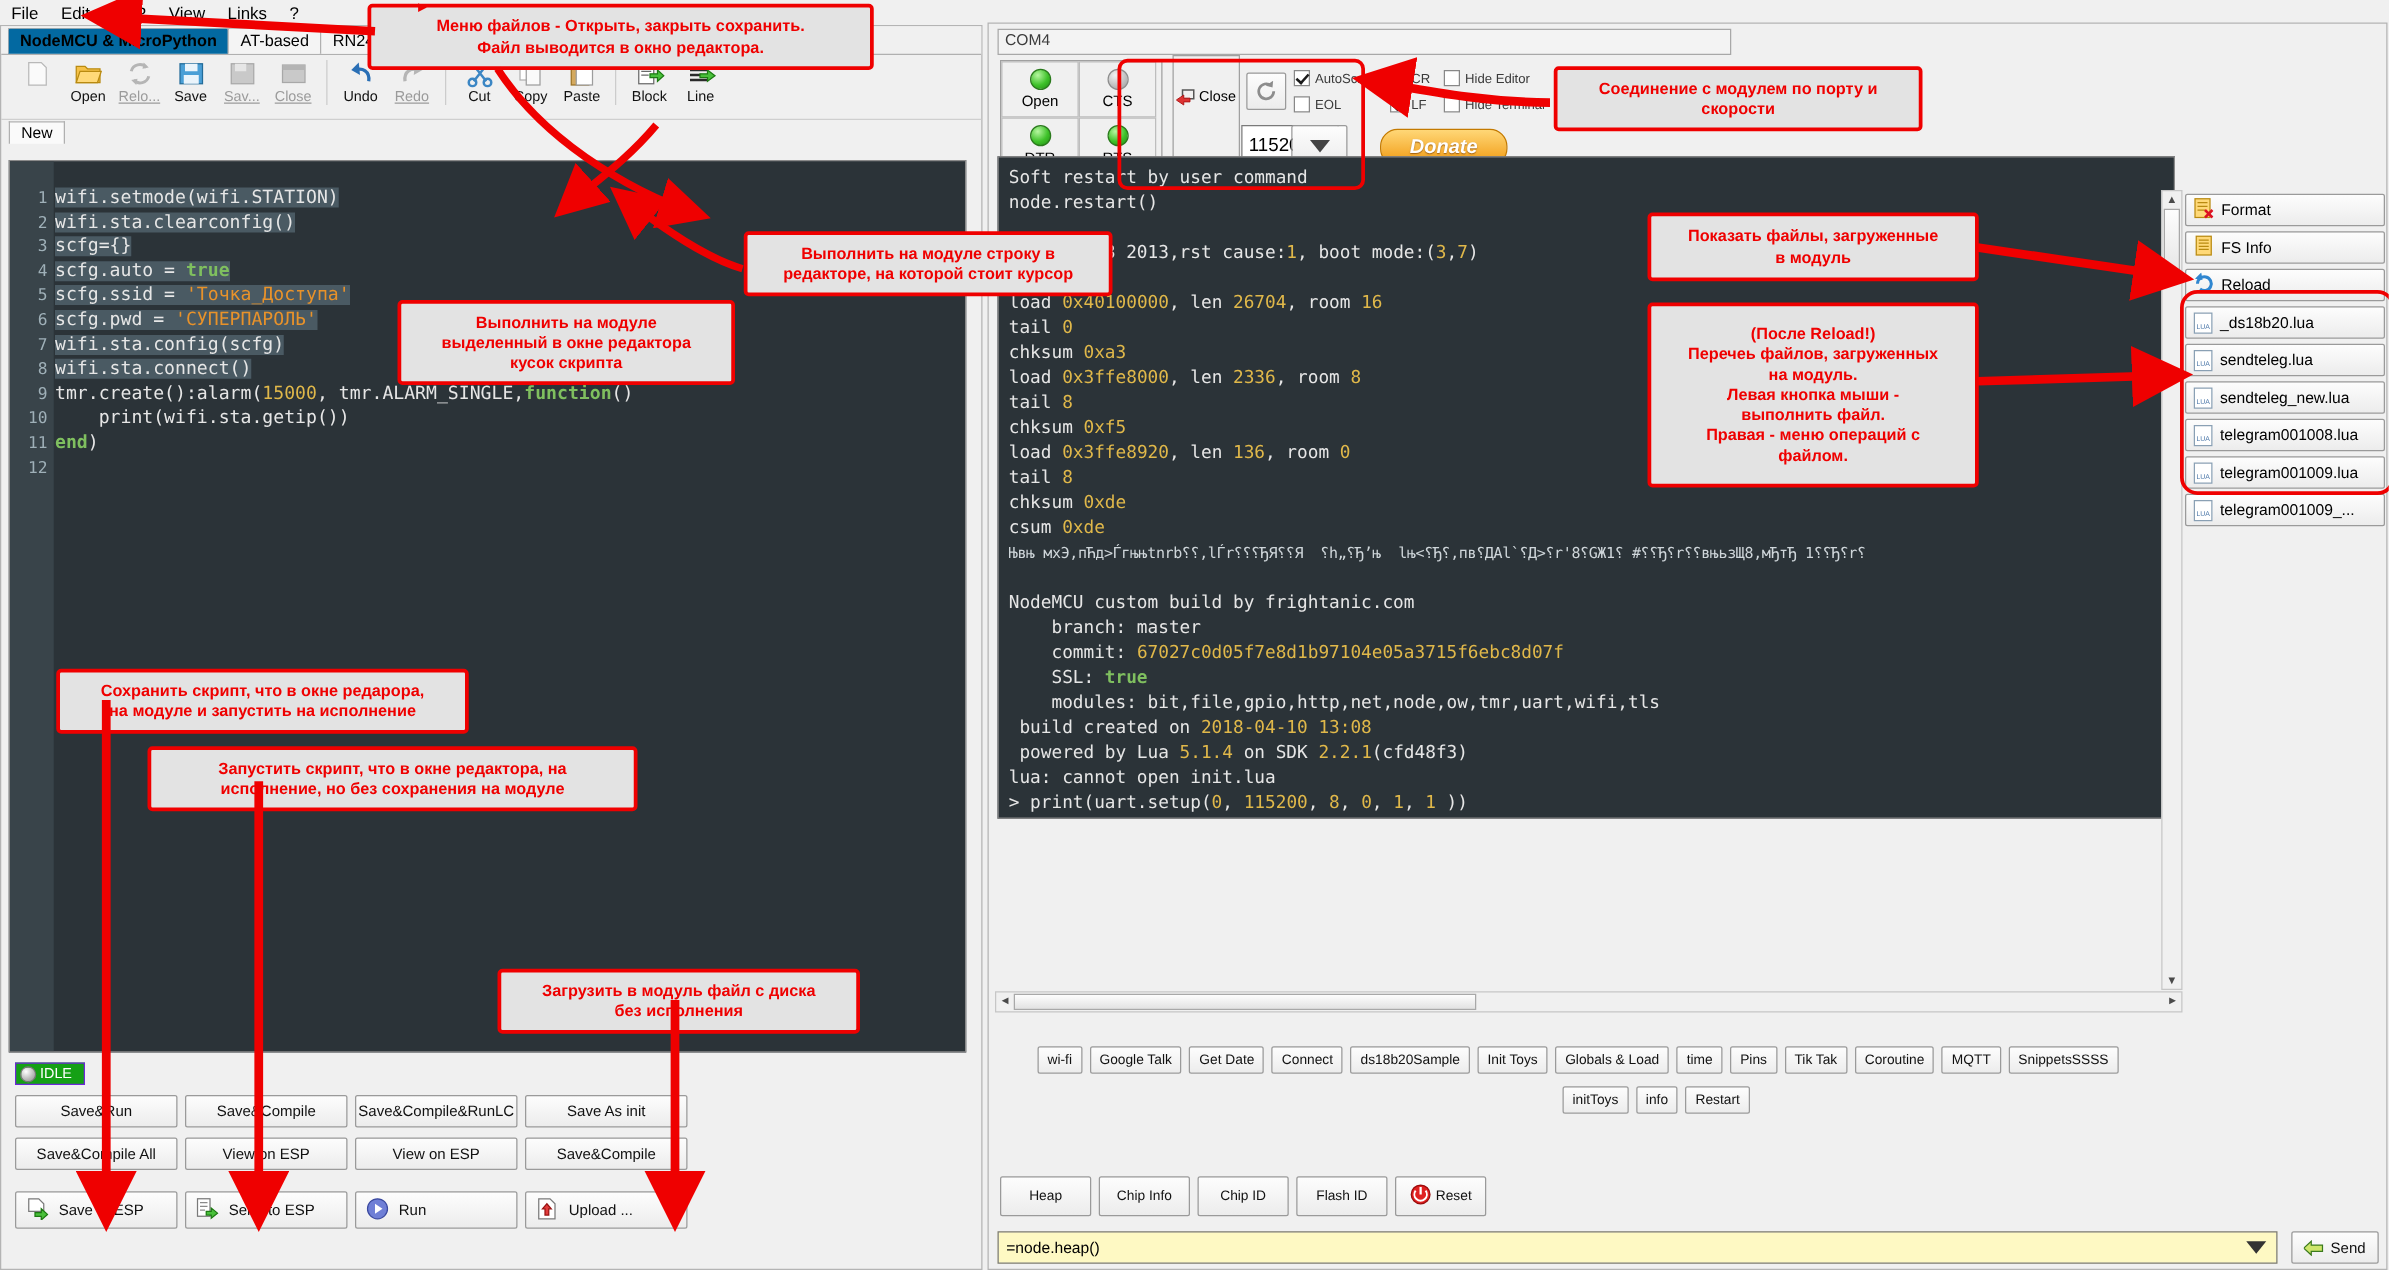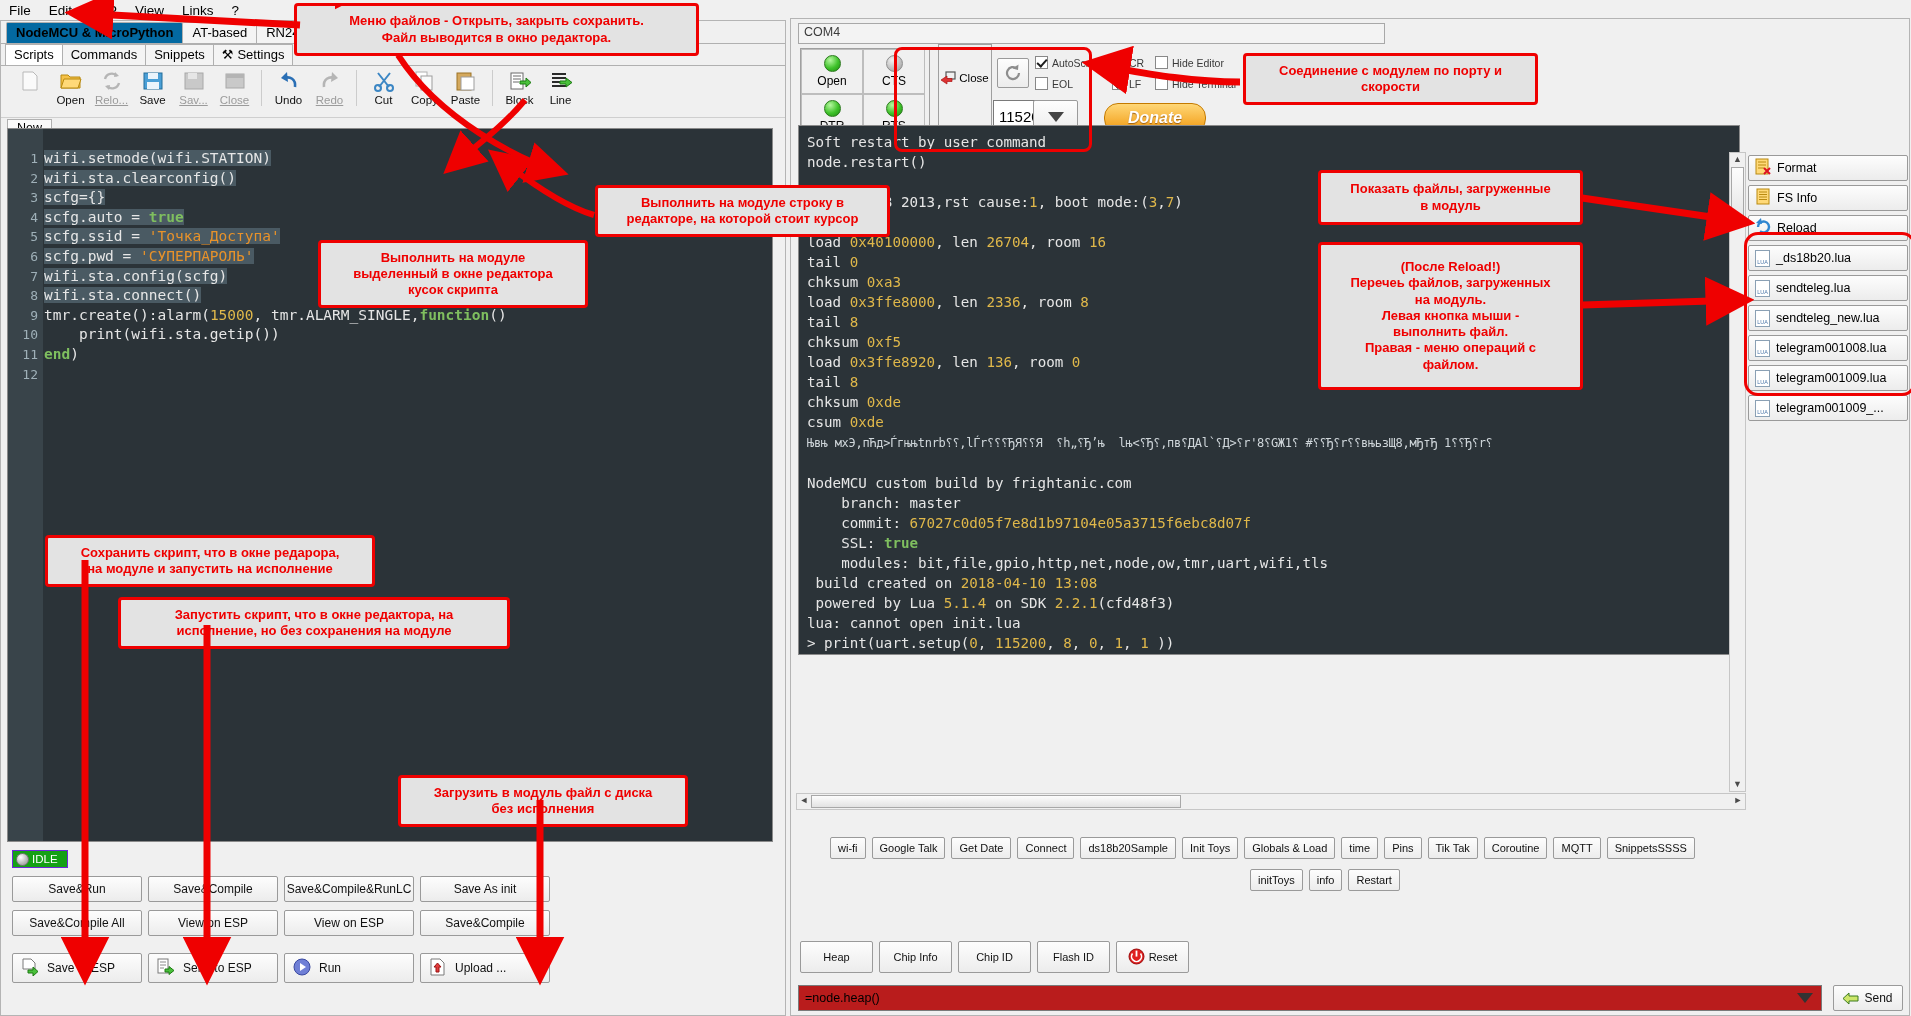--- a/index.html
+++ b/index.html
@@ -108,21 +108,21 @@
   .luaico{width:15px;height:17px;background:#fff;border:1px solid #8aa0b4;position:relative;font-size:5.5px;color:#4a76a8;
           display:flex;align-items:flex-end;justify-content:center;padding-bottom:1px;box-sizing:border-box;}
 
   
   .anno{position:absolute;background:#e3e3e3;border:3px solid #ef0000;border-radius:4px;
         color:#ef0000;font-weight:bold;font-size:13px;text-align:center;
         display:flex;align-items:center;justify-content:center;box-sizing:border-box;line-height:1.25;padding:3px 6px;}
   svg.arrows{position:absolute;left:0;top:0;width:1911px;height:1016px;pointer-events:none;}
   .cmdrow{position:absolute;display:flex;gap:6px;}
   .cmdrow .btn{height:22px;font-size:11px;padding:0 7px;}
-  #cmdinput{position:absolute;left:798px;top:985px;width:1024px;height:26px;border:1px solid #7a7a7a;background:#b91c1c;
+  #cmdinput{position:absolute;left:798px;top:985px;width:1024px;height:26px;border:1px solid #7a7a7a;background:#fef9c3;
             display:flex;align-items:center;padding-left:6px;box-sizing:border-box;font-size:12.5px;}
   .ddarrow{width:0;height:0;border-left:8px solid transparent;border-right:8px solid transparent;border-top:10px solid #444;}
 </style>
 </head>
 <body>
 
 <div id="menubar">
     <div class="mi">File</div>
     <div class="mi">Edit</div>
     <div class="mi">ESP</div>
@@ -130,26 +130,20 @@
     <div class="mi">Links</div>
     <div class="mi">?</div>
   </div>
 
 <div class="panel" id="leftwin">
 
   <div class="tabstrip" id="device-tabs">
       <div class="tab sel">NodeMCU &amp; MicroPython</div>
       <div class="tab">AT-based</div>
       <div class="tab">RN2483</div>
-    </div>
-  <div class="tabstrip2" id="mode-tabs">
-      <div class="tab sel"><span>Scripts</span></div>
-      <div class="tab"><span>Commands</span></div>
-      <div class="tab"><span>Snippets</span></div>
-      <div class="tab"><span style="margin-right: 4px;">⚒</span><span>Settings</span></div>
     </div>
   <div id="toolbar">
       <div class="tbitem dis">
         <span class="ico"><svg width="24" height="22" viewBox="0 0 24 22">
             <path d="M5 2 h10 l4 4 v14 H5z" fill="#fafafa" stroke="#b8b8b8"></path>
           </svg></span>
         <span class="lbl"></span>
       </div>
       <div class="tbitem">
         <span class="ico"><svg width="24" height="22" viewBox="0 0 24 22">

